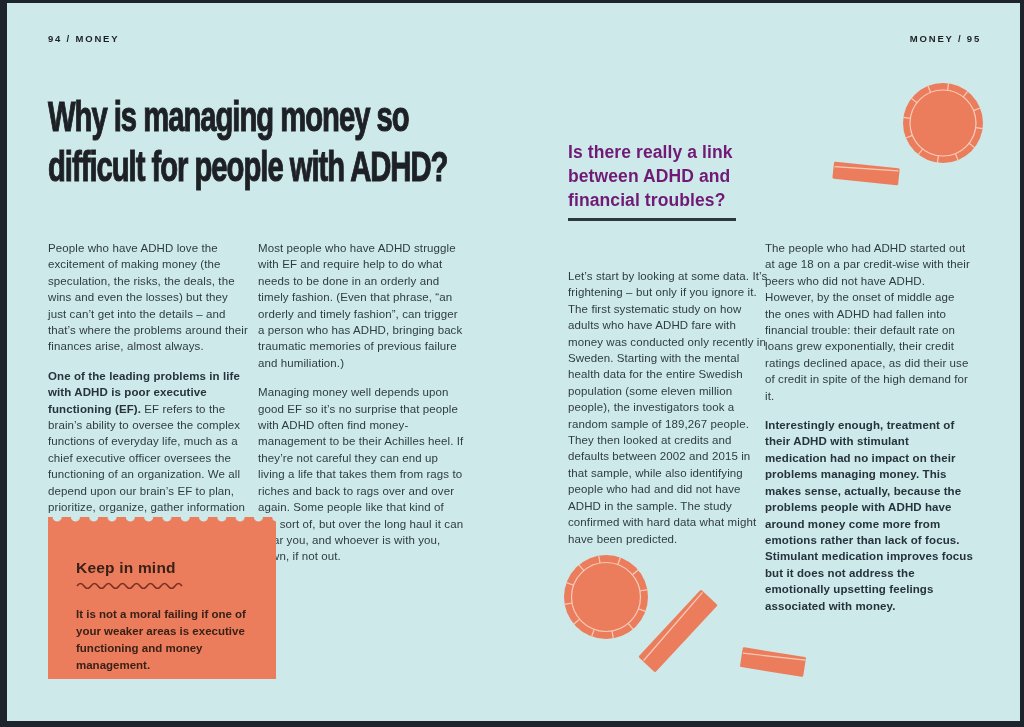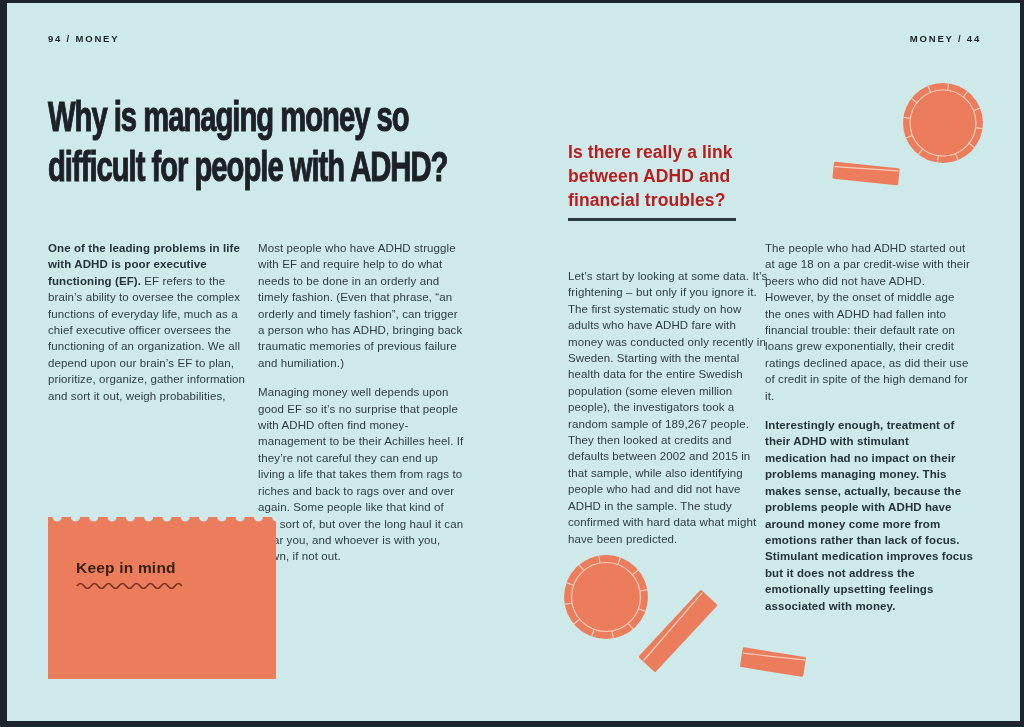--- a/index.html
+++ b/index.html
@@ -30,21 +30,21 @@
 
   .col{position:absolute;font-size:11.5px;line-height:16.4px;color:var(--body-text);letter-spacing:0.1px;}
   .col p{margin:0 0 13px 0;}
   .col .lead-bold, .col p.bold{font-weight:bold;color:#26323c;}
   .col-l1{left:41px;top:237px;width:201px;}
   .col-l2{left:251px;top:237px;width:206px;}
   .col-r1{left:561px;top:237px;width:202px;margin-top:28px;}
   .col-r2{left:758px;top:237px;width:208px;}
 
   .subheading{position:absolute;left:561px;top:137px;width:190px;font-size:17.5px;line-height:24px;
-              font-weight:bold;color:#b91c1c;letter-spacing:0.1px;}
+              font-weight:bold;color:#701a75;letter-spacing:0.1px;}
   .heading-rule{position:absolute;left:561px;top:215px;width:168px;height:2.5px;background:var(--rule-color);}
 
   .callout{position:absolute;left:41px;top:514px;width:228px;height:162px;background:var(--accent-orange);
            padding:42px 22px 0 28px;}
   .callout::before{content:"";position:absolute;left:0;top:0;width:100%;height:9px;
            background-image:radial-gradient(circle at 9.15px 0px, var(--background) 4.2px, rgba(0,0,0,0) 4.8px);
            background-size:18.3px 9px;background-repeat:repeat-x;}
   .callout-title{font-size:15.5px;font-weight:bold;color:var(--callout-text);letter-spacing:0.2px;}
   .callout-wave{display:block;margin-top:4px;}
   .callout-body{margin-top:17px;font-size:11.5px;line-height:17px;font-weight:bold;color:var(--callout-text);}
@@ -61,41 +61,43 @@
   .slab-diag{left:623px;top:580px;}
   .slab-small{left:731px;top:639px;}
 </style>
 </head>
 <body>
 
 <div class="frame">
   <div class="spread">
 
     <div class="running-head left">94 / MONEY</div>
-    <div class="running-head right">MONEY / 44</div>
+    <div class="running-head right">MONEY / 95</div>
 
     <h1 class="title">
       <span>Why is managing money so</span>
       <span>difficult for people with ADHD?</span>
     </h1>
 
     <div class="col col-l1">
+      <p>People who have ADHD love the excitement of making money (the speculation, the risks, the deals, the wins and even the losses) but they just can’t get into the details – and that’s where the problems around their finances arise, almost always.</p>
       <p><span class="lead-bold">One of the leading problems in life with ADHD is poor executive functioning (EF).</span><span> EF refers to the brain’s ability to oversee the complex functions of everyday life, much as a chief executive officer oversees the functioning of an organization. We all depend upon our brain’s EF to plan, prioritize, organize, gather information and sort it out, weigh probabilities,</span></p>
     </div>
 
     <div class="col col-l2">
       <p>Most people who have ADHD struggle with EF and require help to do what needs to be done in an orderly and timely fashion. (Even that phrase, “an orderly and timely fashion”, can trigger a person who has ADHD, bringing back traumatic memories of previous failure and humiliation.)</p>
       <p>Managing money well depends upon good EF so it’s no surprise that people with ADHD often find money-management to be their Achilles heel. If they’re not careful they can end up living a life that takes them from rags to riches and back to rags over and over again. Some people like that kind of life, sort of, but over the long haul it can wear you, and whoever is with you, down, if not out.</p>
     </div>
 
     <aside class="callout">
       <div class="callout-title">Keep in mind</div>
       <svg class="callout-wave" width="112" height="8" viewBox="0 0 112 8">
         <path class="w-stroke" d="M1 5 q3.5 -5 7 0 t7 0 t7 0 t7 0 t7 0 t7 0 t7 0 t7 0 t7 0 t7 0 t7 0 t7 0 t7 0 t7 0 t7 0"></path>
       </svg>
+      <p class="callout-body">It is not a moral failing if one of your weaker areas is executive functioning and money management.</p>
     </aside>
 
     <h2 class="subheading">Is there really a link between ADHD and financial troubles?</h2>
     <div class="heading-rule"></div>
 
     <div class="col col-r1">
       <p>Let’s start by looking at some data. It’s frightening – but only if you ignore it. The first systematic study on how adults who have ADHD fare with money was conducted only recently in Sweden. Starting with the mental health data for the entire Swedish population (some eleven million people), the investigators took a random sample of 189,267 people. They then looked at credits and defaults between 2002 and 2015 in that sample, while also identifying people who had and did not have ADHD in the sample. The study confirmed with hard data what might have been predicted.</p>
     </div>
 
     <div class="col col-r2">

